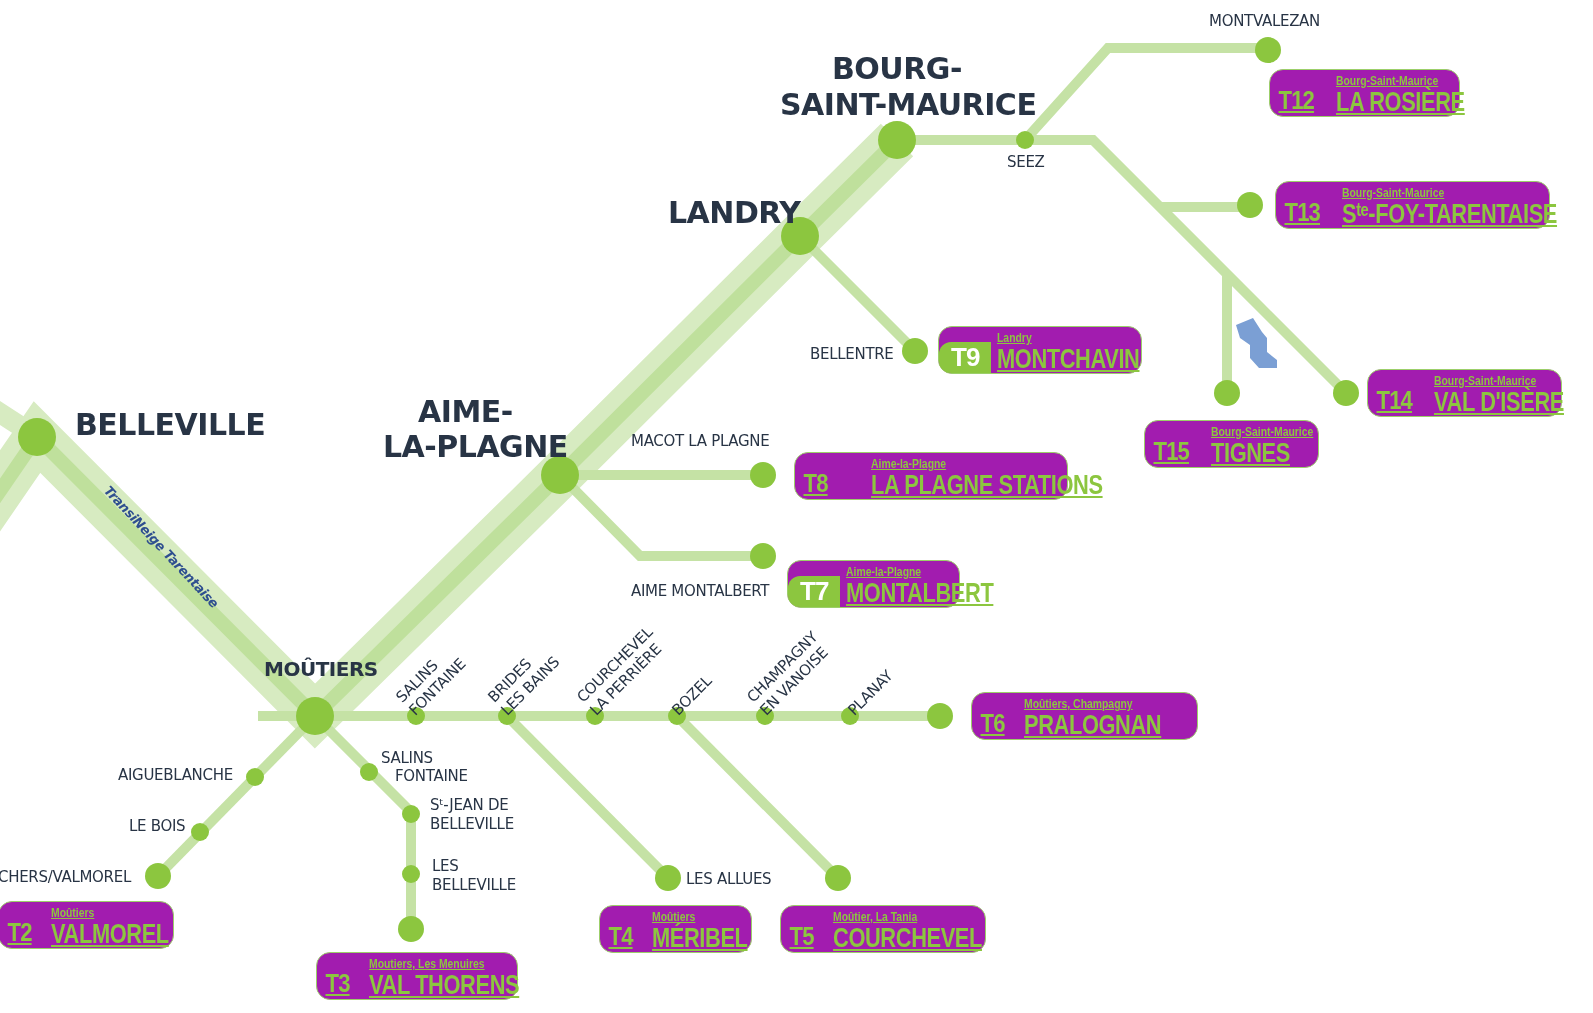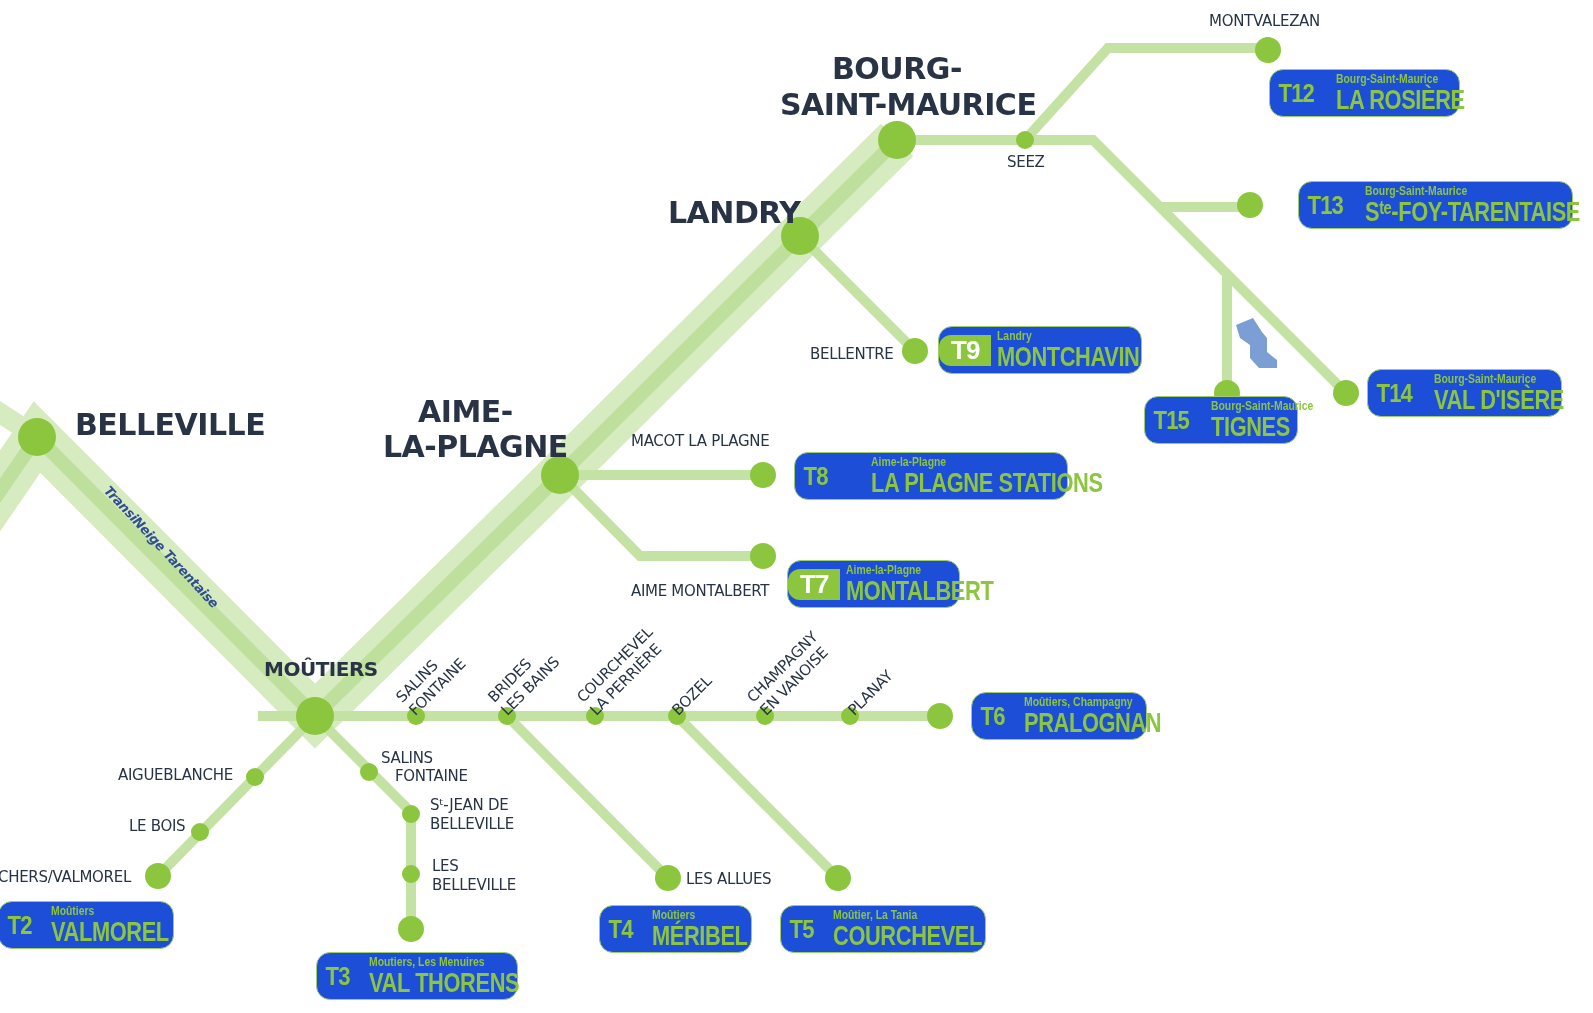--- a/index.html
+++ b/index.html
@@ -1,21 +1,21 @@
 <!DOCTYPE html>
 <html><head>
 <meta charset="utf-8">
 <style>
   html, body { margin:0; padding:0; background:#ffffff; }
   body { width:1593px; height:1013px; overflow:hidden; position:relative; font-family:"Liberation Sans", sans-serif; }
   #map { position:absolute; left:0; top:0; width:1593px; height:1013px; }
   .city { position:absolute; font-family:"DejaVu Sans", sans-serif; font-weight:bold; color:#283445; font-size:30px; line-height:34px; letter-spacing:-0.5px; }
   .stop { position:absolute; font-family:"DejaVu Sans", sans-serif; color:#283445; font-size:15px; line-height:18px; letter-spacing:-0.3px; white-space:nowrap; }
   .stop.rot { transform-origin:0 100%; transform:rotate(-45deg); }
-  .badge { position:absolute; height:48px; border:1.5px solid #9ccf6a; border-radius:14px; background:#1d4ed8; display:flex; align-items:center; box-sizing:border-box; color:#8cc63f; font-family:"Liberation Sans", sans-serif; }
+  .badge { position:absolute; height:48px; border:1.5px solid #9ccf6a; border-radius:14px; background:#a21caf; display:flex; align-items:flex-end; box-sizing:border-box; color:#8cc63f; font-family:"Liberation Sans", sans-serif;text-decoration:underline; }
   .badge .code { font-family:"Liberation Sans Narrow","Liberation Sans", sans-serif; font-weight:bold; font-size:26px; display:flex; align-items:center; padding:0 8px 0 10px; letter-spacing:-1px; transform:scaleX(0.85); transform-origin:left center; }
   .badge .sep { width:1.5px; background:#9ccf6a; margin:8px 0; }
   .badge .txt { display:flex; flex-direction:column; justify-content:center; padding:0 12px 0 6px; }
   .badge .from { font-size:13px; font-weight:bold; line-height:14px; transform:scaleX(0.8); transform-origin:left; white-space:nowrap; }
   .badge .dest { font-size:28px; font-weight:bold; line-height:28px; transform:scaleX(0.78); transform-origin:left; white-space:nowrap; letter-spacing:-0.5px; }
   .badge.filled .code { background:#8cc63f; color:#fff; border-radius:12px 0 0 12px; padding:0 12px; transform:none; }
   .transineige { position:absolute; font-family:"DejaVu Sans", sans-serif; font-weight:bold; font-style:italic; font-size:13px; color:#2f4f8f; transform-origin:0 0; transform:rotate(47deg); white-space:nowrap; letter-spacing:-0.3px; }
 </style>
 </head>
 <body>
@@ -140,21 +140,21 @@
     </span>
 </div>
 <div class="badge" style="left:780px;top:905px;width:206px;">
   <span class="code">T5</span>
     <span class="sep"></span>
   <span class="txt">
       <span class="from">Moûtier, La Tania</span>
       <span class="dest">COURCHEVEL</span>
     </span>
 </div>
-<div class="badge" style="left:971px;top:692px;width:176px;border-radius:15px;">
+<div class="badge" style="left:971px;top:692px;width:227px;">
   <span class="code">T6</span>
     <span class="sep"></span>
   <span class="txt">
       <span class="from">Moûtiers, Champagny</span>
       <span class="dest">PRALOGNAN</span>
     </span>
 </div>
 <div class="badge filled" style="left:787px;top:560px;width:173px;">
   <span class="code">T7</span>
   <span class="txt">
@@ -178,36 +178,36 @@
     </span>
 </div>
 <div class="badge" style="left:1269px;top:69px;width:191px;">
   <span class="code">T12</span>
     <span class="sep"></span>
   <span class="txt">
       <span class="from">Bourg-Saint-Maurice</span>
       <span class="dest">LA ROSIÈRE</span>
     </span>
 </div>
-<div class="badge" style="left:1275px;top:181px;width:275px;margin-left:23px;">
+<div class="badge" style="left:1275px;top:181px;width:275px;">
   <span class="code">T13</span>
     <span class="sep"></span>
   <span class="txt">
       <span class="from">Bourg-Saint-Maurice</span>
       <span class="dest">Sᵗᵉ-FOY-TARENTAISE</span>
     </span>
 </div>
 <div class="badge" style="left:1367px;top:369px;width:195px;">
   <span class="code">T14</span>
     <span class="sep"></span>
   <span class="txt">
       <span class="from">Bourg-Saint-Maurice</span>
       <span class="dest">VAL D'ISÈRE</span>
     </span>
 </div>
-<div class="badge" style="left:1144px;top:396px;width:154px;">
+<div class="badge" style="left:1144px;top:420px;width:175px;">
   <span class="code">T15</span>
     <span class="sep"></span>
   <span class="txt">
       <span class="from">Bourg-Saint-Maurice</span>
       <span class="dest">TIGNES</span>
     </span>
 </div>
 
 </body></html>

